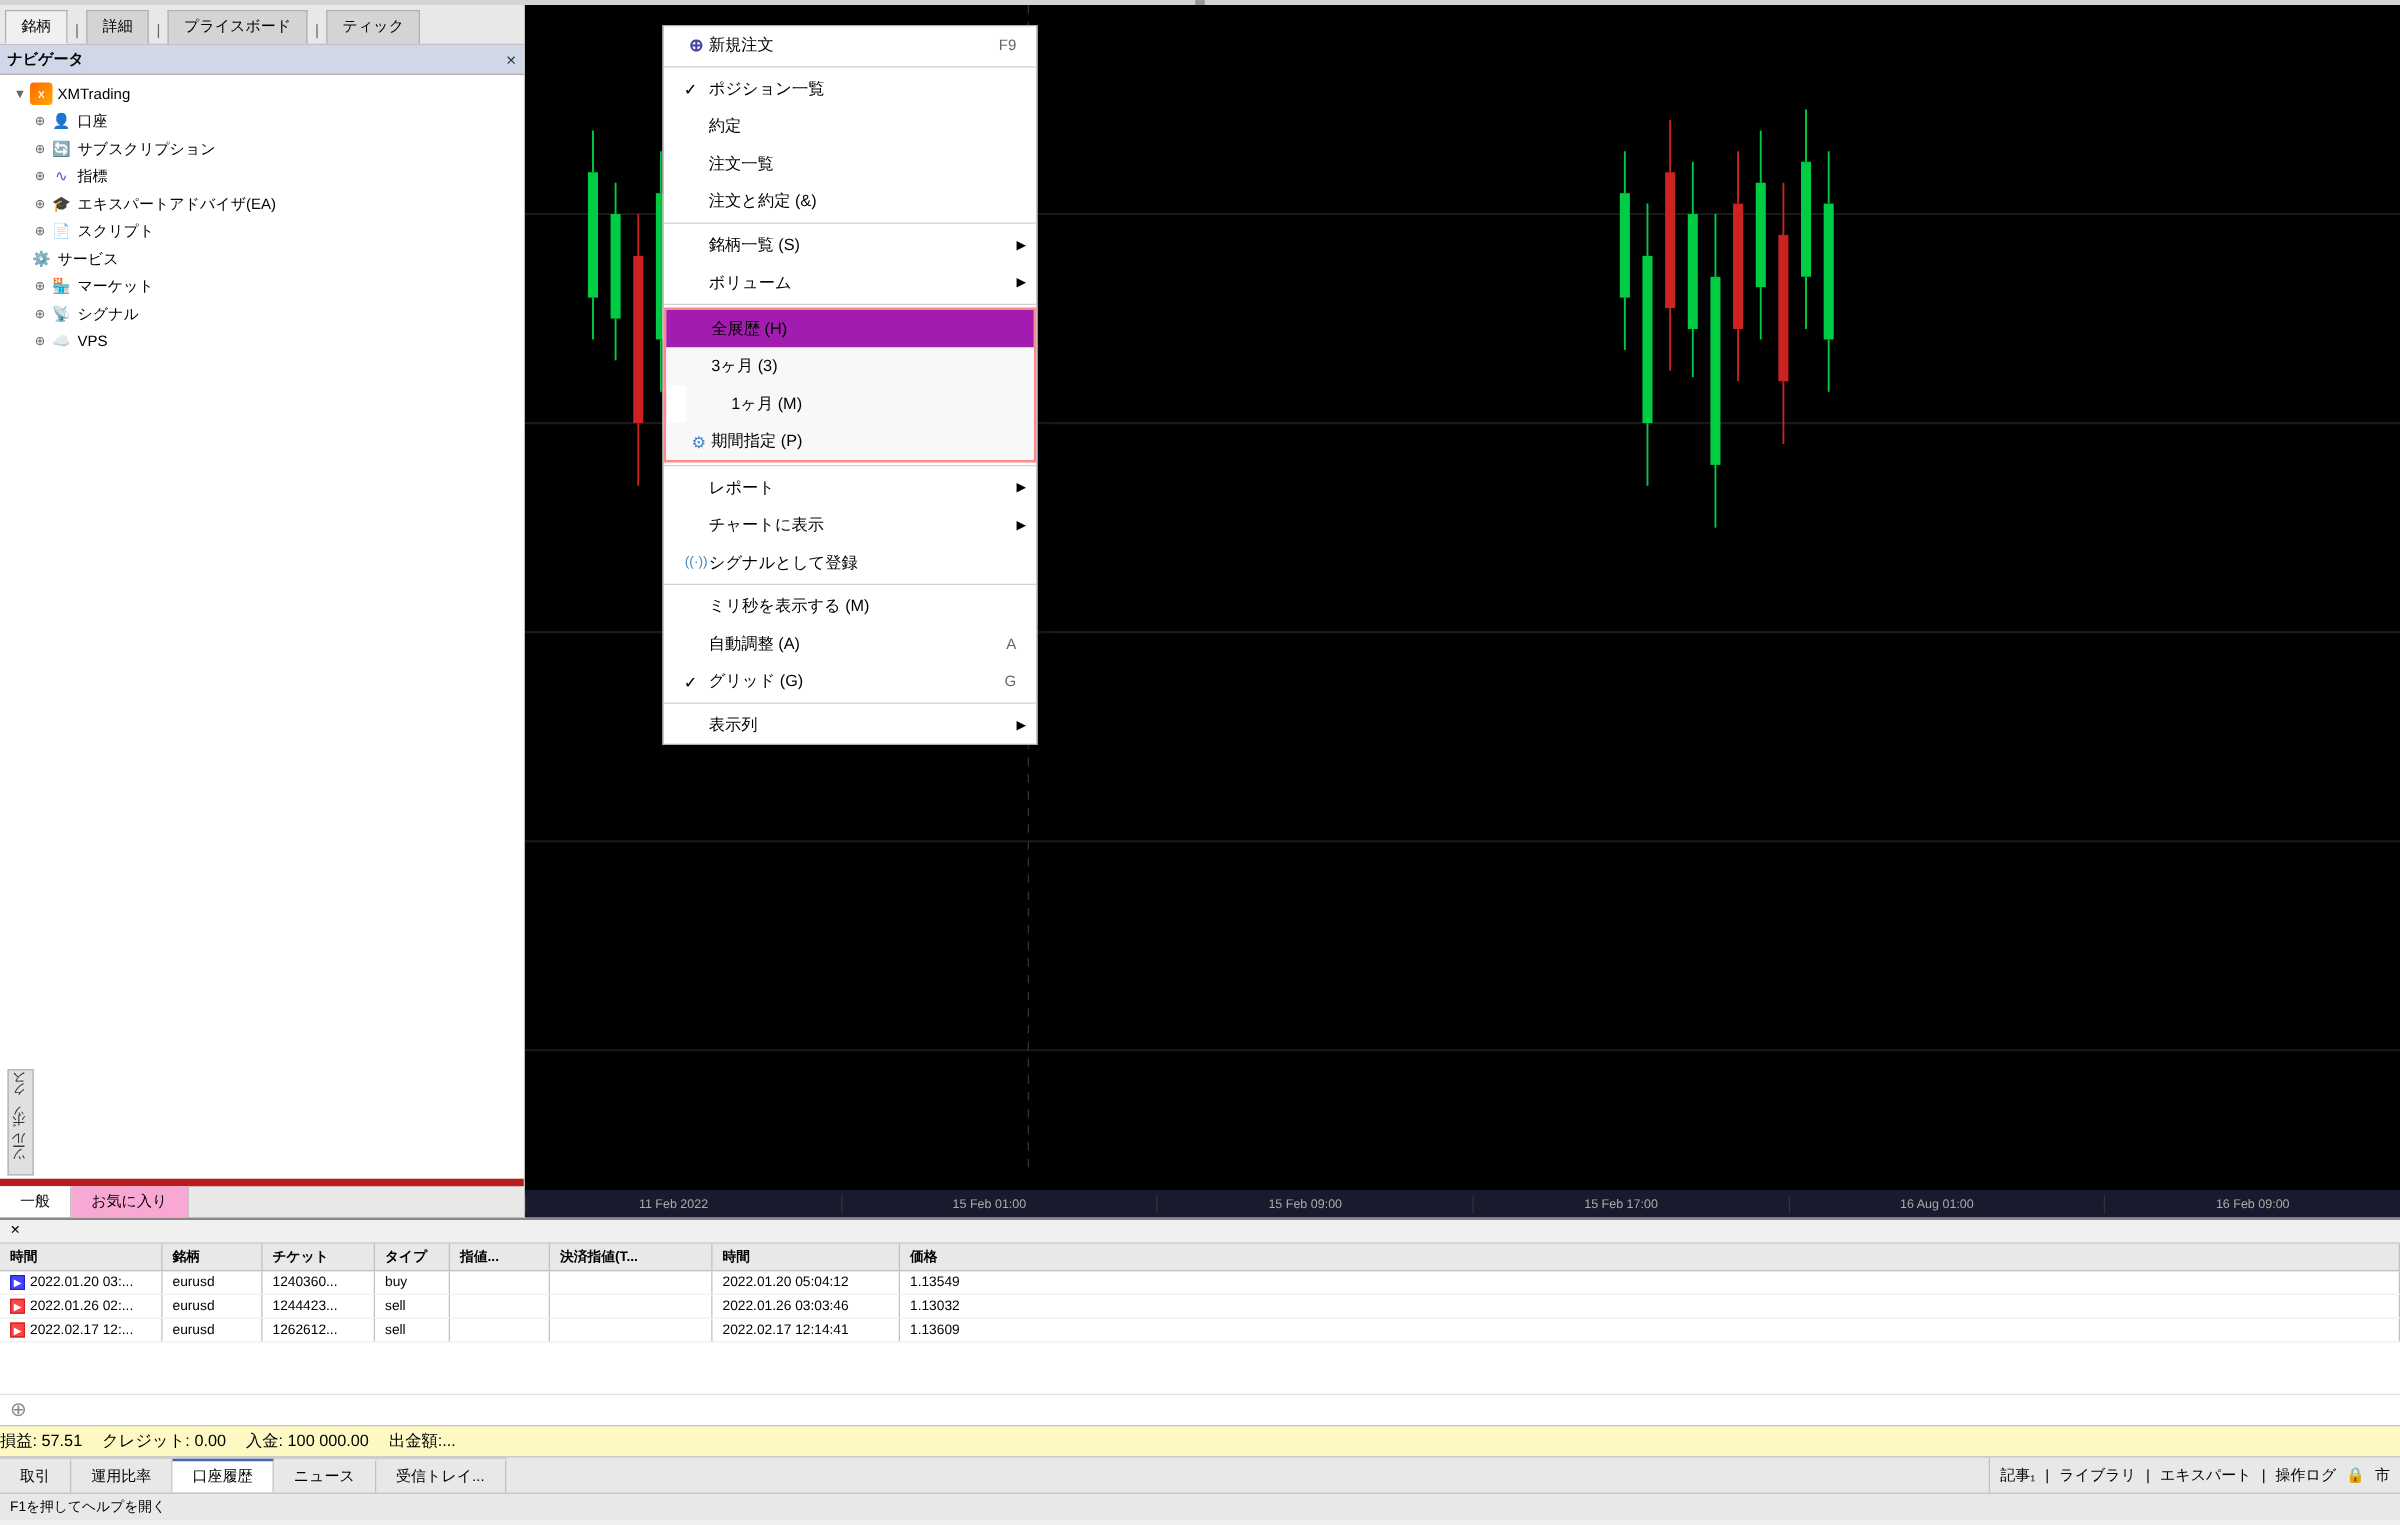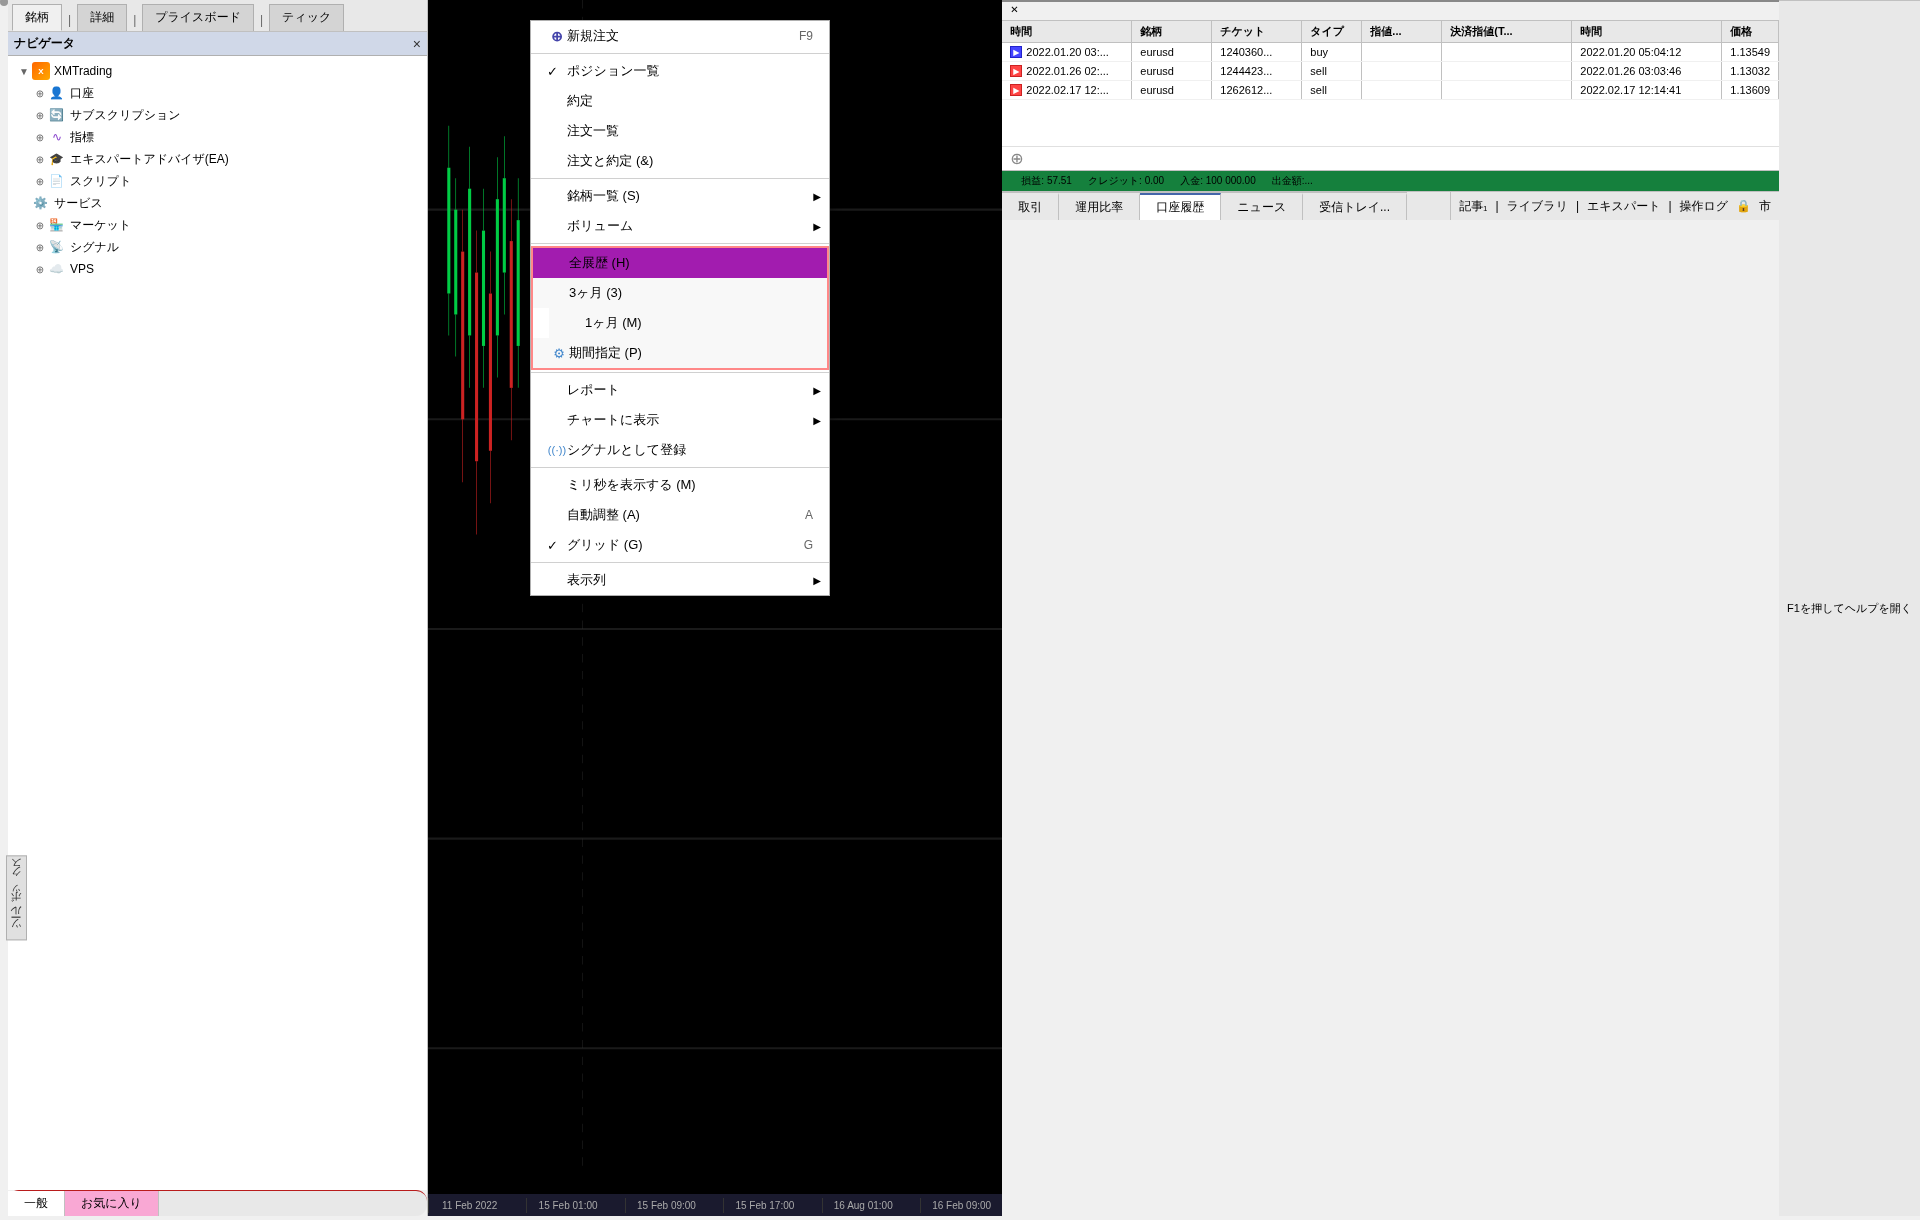--- a/index.html
+++ b/index.html
@@ -25,21 +25,21 @@
       width: 8px;
       height: 8px;
       background: #999;
       border-radius: 50%;
     }
 
     
     .main-layout {
       display: flex;
       height: calc(100% - 4px);
-      flex-direction: row;
+      flex-direction: column;
     }
 
     
     .content-area {
       display: flex;
       flex: 1;
       overflow: hidden;
     }
 
     
@@ -139,23 +139,22 @@
       display: inline-flex;
       align-items: center;
       justify-content: center;
       color: white;
       font-size: 8px;
       font-weight: bold;
     }
 
     .nav-bottom-tabs {
       display: flex;
-      border-top: 1px solid #b91c1c;
+      border-top: 6px solid #b91c1c;
       background: #e8e8e8;
-      border-radius: 11px;
     }
     .nav-bottom-tab {
       padding: 4px 16px;
       font-size: 12px;
       cursor: pointer;
       background: #f9a8d4;
       border-right: 1px solid #c0c0c0;
     }
     .nav-bottom-tab.active {
       background: white;
@@ -236,24 +235,24 @@
       color: white;
       font-size: 8px;
       display: inline-flex;
       align-items: center;
       justify-content: center;
       border: 1px solid #cc2222;
       flex-shrink: 0;
     }
 
     .bottom-status-bar {
-      background: #15803d;
+      background: #fef9c3;
       border-top: 1px solid #c0c0c0;
-      padding: 3px 19px;
-      font-size: 10px;
+      padding: 3px 0;
+      font-size: 13px;
       display: flex;
       gap: 16px;
     }
 
     .bottom-tabs-row {
       display: flex;
       background: #e8e8e8;
       border-top: 1px solid #c0c0c0;
       gap: 0;
     }

